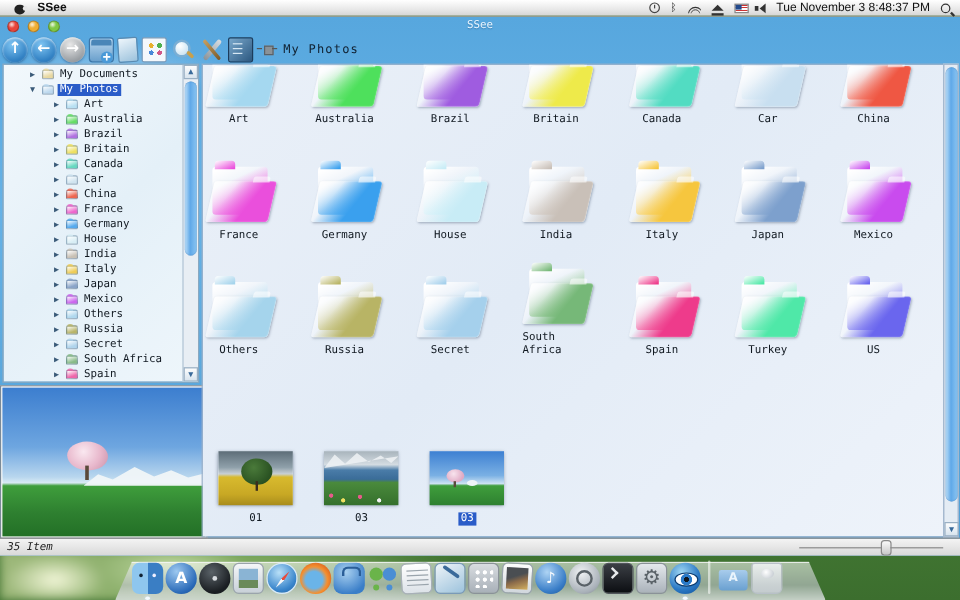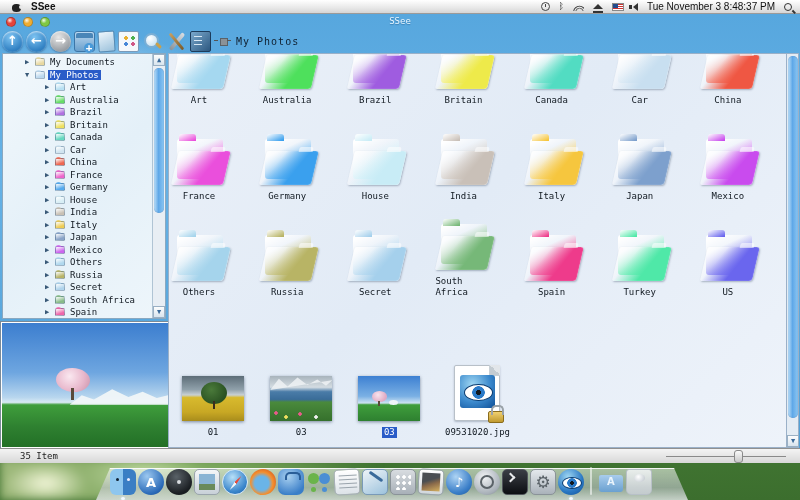--- a/index.html
+++ b/index.html
@@ -205,21 +205,21 @@
 
   
   .ct-scroll { position:absolute; right:1px; top:39px; width:13px; height:395px; background:#e4ecf4; border:1px solid #9ab0c8; }
   .ct-scroll .sb-thumb { top:2px; height:362px; }
   .ct-scroll .sb-btn.down { bottom:0; }
 
   
   .statusbar { position:absolute; left:0; bottom:0; width:100%; height:15px;
      background:linear-gradient(#f4f4f4,#d8d8d8); border-top:1px solid #909090;
      display:flex; align-items:center; font-size:9px; color:#222; }
-  .st-count { padding-left:20px; }
+  .st-count { padding-left:6px;font-style:italic; }
   .st-slider { position:absolute; right:14px; top:7px; width:120px; height:1px; background:#8a8a8a; }
   .st-handle { position:absolute; left:68px; top:-6px; width:9px; height:13px; border-radius:3px;
      background:linear-gradient(#fafafa,#c8c8c8); border:1px solid #8a8a8a; }
 
   
   .dock-shelf { position:absolute; left:96px; bottom:0; width:592px; height:32px; z-index:20;
      background:linear-gradient(rgba(255,255,255,.55), rgba(190,195,200,.65) 60%, rgba(230,232,235,.8));
      clip-path:polygon(14px 0, calc(100% - 14px) 0, 100% 100%, 0 100%);
      border-top:1px solid rgba(255,255,255,.8); }
   .dock-icons { position:absolute; left:110px; bottom:5px; display:flex; align-items:flex-end; gap:2px; z-index:21; }
@@ -741,31 +741,20 @@
 
           <div class="gcell image sel">
             <div class="icon-area">
 
               <div class="thumb t04"></div>
 
             </div>
             <div class="glabel">03</div>
           </div>
 
-          <div class="gcell file">
-            <div class="icon-area">
-
-              <div class="file-icon">
-                <div class="fold"></div>
-                <div class="eye-box"></div>
-                <div class="lock"></div>
-              </div>
-            </div>
-            <div class="glabel">09531020.jpg</div>
-          </div>
 
         </div>
     </div>
     <div class="ct-scroll">
       <div class="sb-thumb"></div>
       <div class="sb-btn down">▼</div>
     </div>
 
     <div class="statusbar">
       <span class="st-count">35 Item</span>

